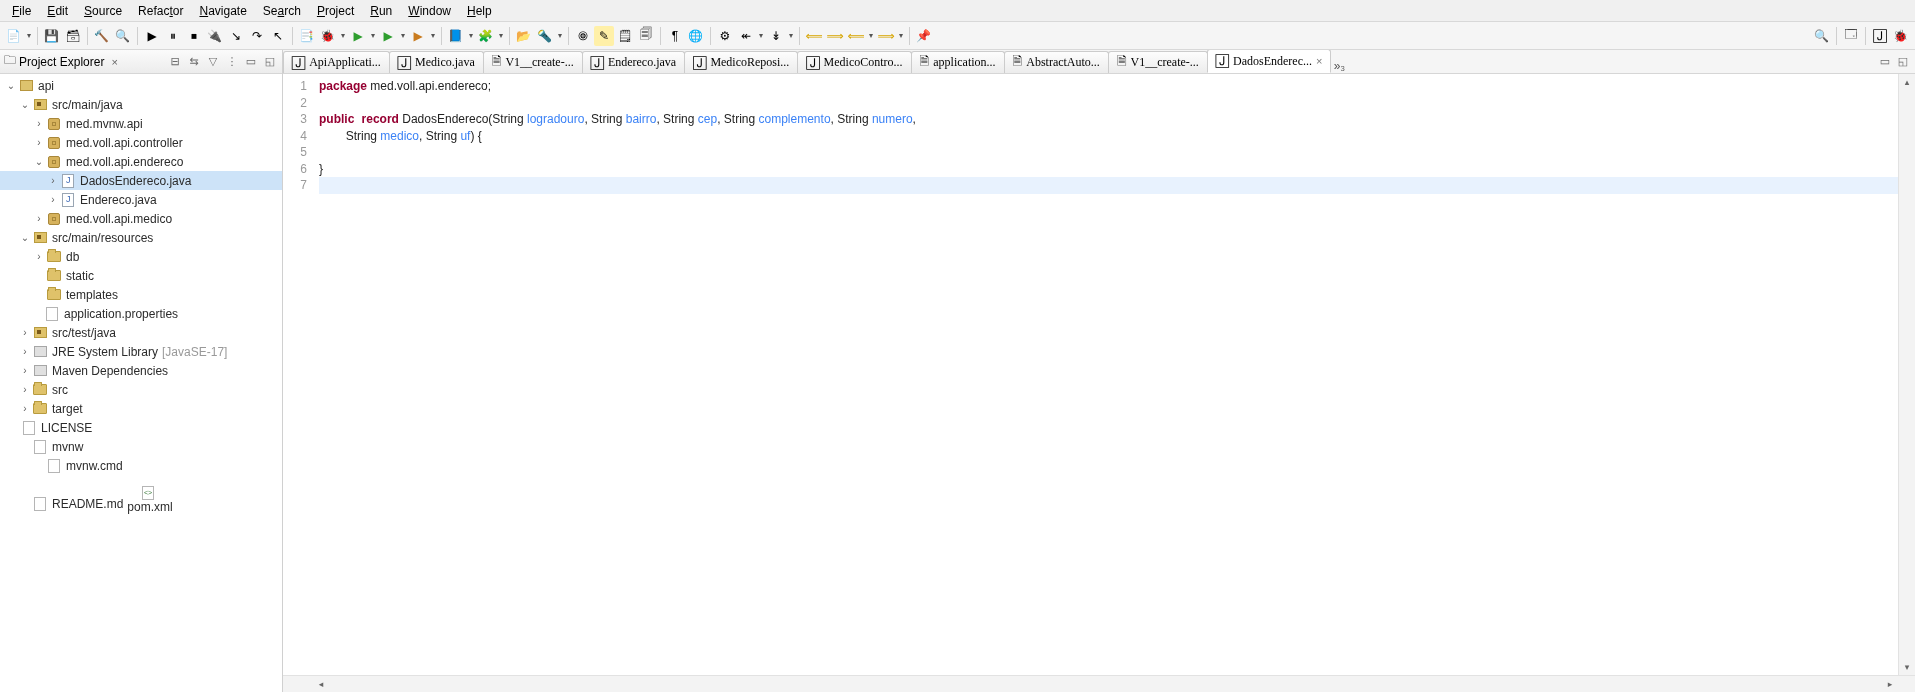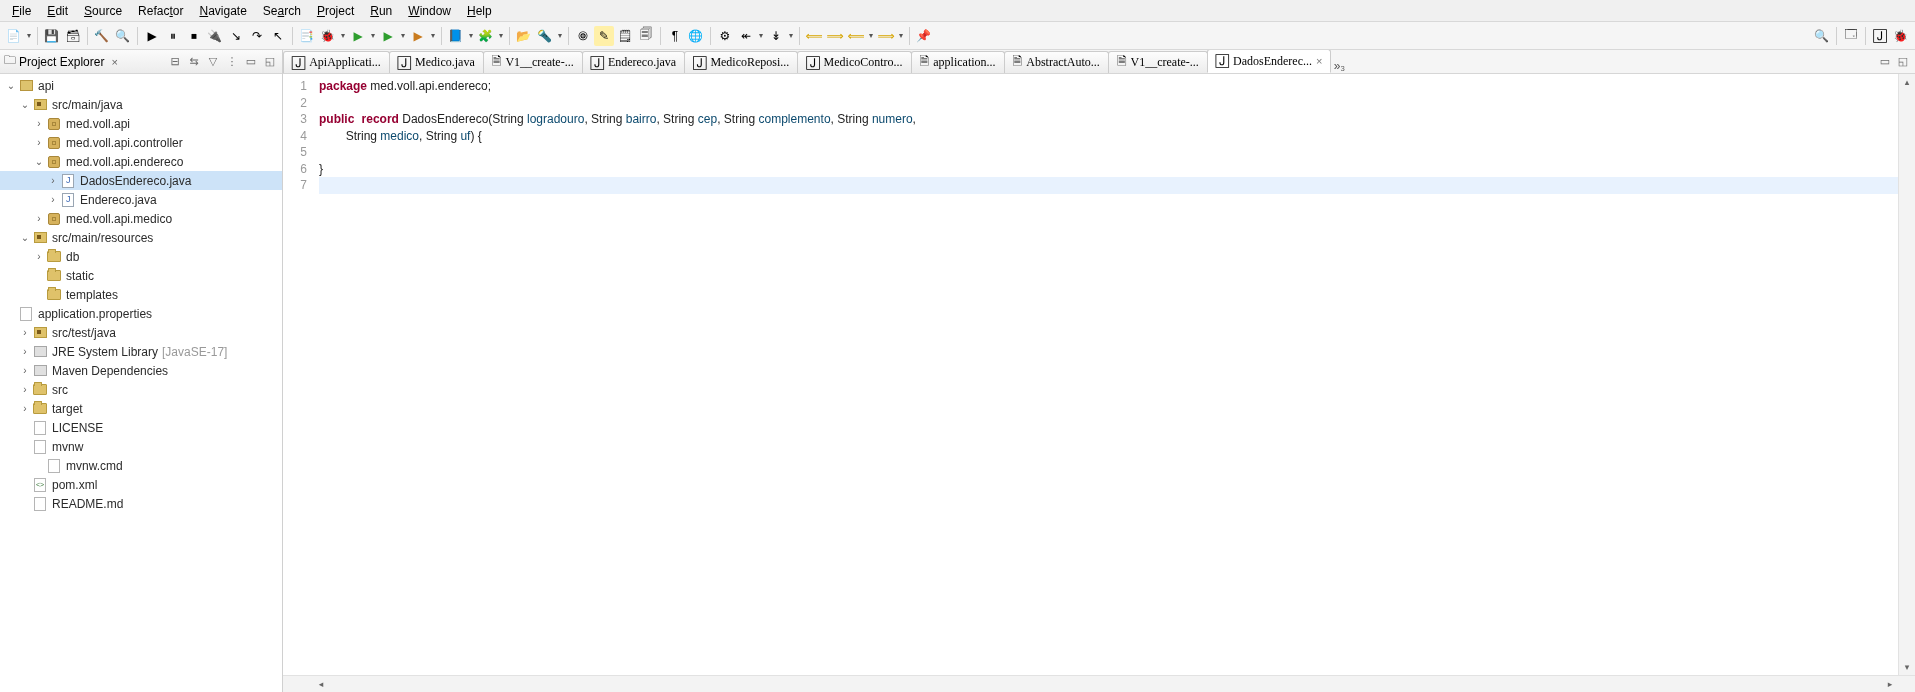--- a/index.html
+++ b/index.html
@@ -39,21 +39,21 @@
 .tab.active { background:#ffffff; height:24px; border-bottom:1px solid #fff; position:relative; z-index:2; }
 .tab-label { white-space:nowrap; overflow:hidden; text-overflow:ellipsis; font-size:12px;font-family:Liberation Serif, serif; }
 .tab-close { font-size:11px; color:#7a7a7a; cursor:pointer; }
 .tab-overflow { width:18px; display:flex; align-items:center; justify-content:center; color:#555; cursor:pointer; }
 .tabbar-right { display:flex; gap:2px; padding:0 4px; background:#f5f5f5; border-bottom:1px solid #d6d6d6; height:24px; align-items:center; }
 
 .code-wrap { flex:1; display:flex; min-height:0; }
 .gutter { width:30px; text-align:right; padding:4px 6px 0 0; color:#9a9a9a; font-family:Consolas,monospace; font-size:12px; line-height:16.5px; background:#fff; user-select:none; }
 .code { flex:1; padding:4px 0 0 6px; font-family:Consolas,monospace; font-size:12px; line-height:16.5px; white-space:pre; overflow:auto; position:relative; }
 .code .kw { color:#960032; font-weight:bold; }
-.code .id { color:#0c4a6e; }
+.code .id { color:#3b82f6; }
 .code .txt { color:#222; }
 .code .cur-line { background:#e8f2fe; display:block; width:100%; }
 .vscroll { width:17px; background:#f3f3f3; border-left:1px solid #e2e2e2; position:relative; }
 .vscroll-up,.vscroll-down{height:16px;display:flex;align-items:center;justify-content:center;font-size:9px;color:#666;cursor:pointer;}
 .vscroll-down{position:absolute;bottom:0;width:100%;}
 .hscroll { height:17px; background:#f3f3f3; border-top:1px solid #e2e2e2; display:flex; }
 .hscroll-left,.hscroll-right{width:16px;display:flex;align-items:center;justify-content:center;font-size:9px;color:#666;cursor:pointer;}
 .hscroll-track{flex:1;}
 
 
@@ -189,21 +189,21 @@
           <span class="node-ico">
             <span class="i-srcf"></span>
           </span>
         <span class="node-label">src/main/java</span>
       </div>
       <div class="tree-row" style="padding-left:32px;">
         <span class="twist">›</span>
           <span class="node-ico">
             <span class="i-pkg"></span>
           </span>
-        <span class="node-label">med.voll.api</span>
+        <span class="node-label">med.mvnw.api</span>
       </div>
       <div class="tree-row" style="padding-left:32px;">
         <span class="twist">›</span>
           <span class="node-ico">
             <span class="i-pkg"></span>
           </span>
         <span class="node-label">med.voll.api.controller</span>
       </div>
       <div class="tree-row" style="padding-left:32px;">
         <span class="twist">⌄</span>
@@ -254,21 +254,21 @@
           </span>
         <span class="node-label">static</span>
       </div>
       <div class="tree-row" style="padding-left:32px;">
         <span class="twist empty">›</span>
           <span class="node-ico">
             <span class="i-folder"></span>
           </span>
         <span class="node-label">templates</span>
       </div>
-      <div class="tree-row" style="">
+      <div class="tree-row" style="margin-left:26px;">
         <span class="twist empty">›</span>
           <span class="node-ico">
             <span class="i-file"></span>
           </span>
         <span class="node-label">application.properties</span>
       </div>
       <div class="tree-row" style="padding-left:18px;">
         <span class="twist">›</span>
           <span class="node-ico">
             <span class="i-srcf"></span>
@@ -297,42 +297,42 @@
           </span>
         <span class="node-label">src</span>
       </div>
       <div class="tree-row" style="padding-left:18px;">
         <span class="twist">›</span>
           <span class="node-ico">
             <span class="i-folder"></span>
           </span>
         <span class="node-label">target</span>
       </div>
-      <div class="tree-row" style="padding-left:18px;">
+      <div class="tree-row" style="padding-left:7px;">
         <span class="twist empty">›</span>
           <span class="node-ico">
             <span class="i-file"></span>
           </span>
         <span class="node-label">LICENSE</span>
       </div>
       <div class="tree-row" style="padding-left:18px;">
         <span class="twist empty">›</span>
           <span class="node-ico">
             <span class="i-file"></span>
           </span>
         <span class="node-label">mvnw</span>
       </div>
       <div class="tree-row" style="padding-left:32px;">
         <span class="twist empty">›</span>
           <span class="node-ico">
             <span class="i-file"></span>
           </span>
         <span class="node-label">mvnw.cmd</span>
       </div>
-      <div class="tree-row" style="padding-left:18px;">
+      <div class="tree-row" style="padding-left:18px;flex-direction:column;">
         <span class="twist empty">›</span>
           <span class="node-ico">
             <span class="i-xml"></span>
           </span>
         <span class="node-label">pom.xml</span>
       </div>
       <div class="tree-row" style="padding-left:18px;">
         <span class="twist empty">›</span>
           <span class="node-ico">
             <span class="i-file"></span>

